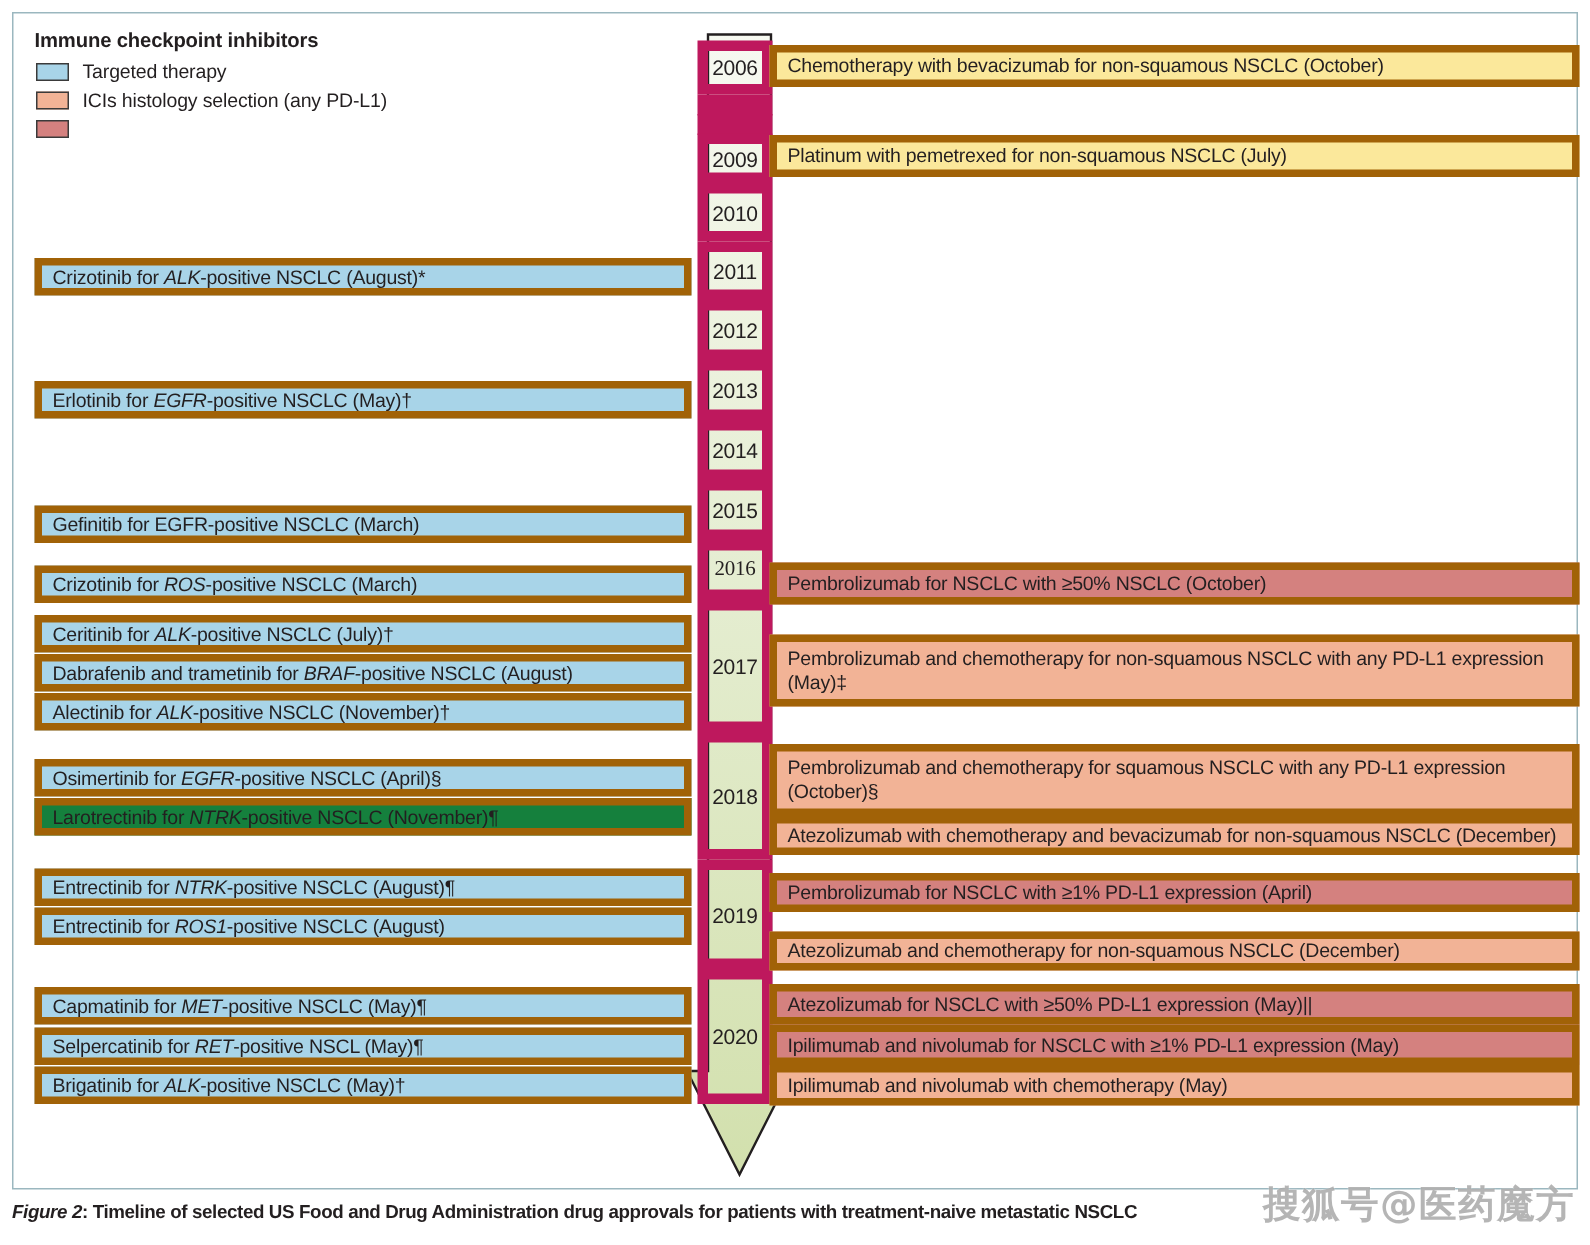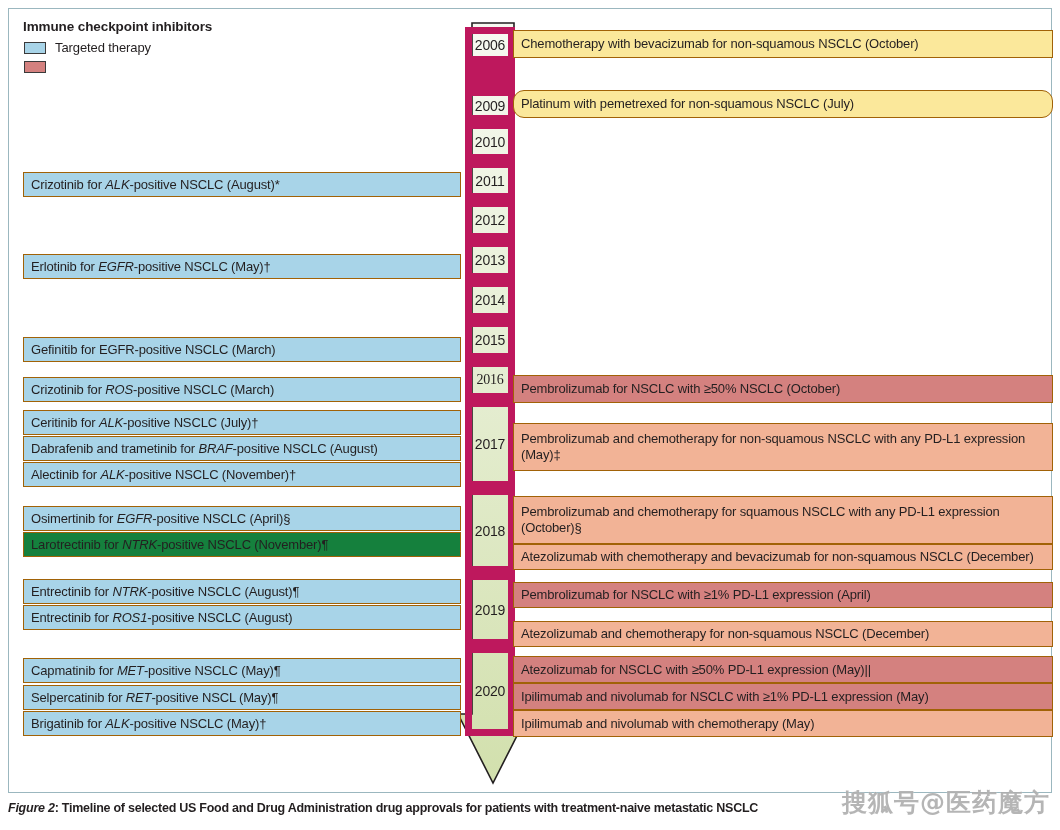--- a/index.html
+++ b/index.html
@@ -90,21 +90,21 @@
   .year-cell .year-label {
     font-size: 14px;
     color: #231f20;
     letter-spacing: -0.2px;
   }
 
   
   .event {
     position: absolute;
     box-sizing: border-box;
-    border: 1px solid #a16207;
+    border: 5px solid #a16207;
     z-index: 4;
     display: flex;
     align-items: center;
     padding: 0 7px;
     font-size: 13px;
     line-height: 16px;
     letter-spacing: -0.15px;
     color: #231f20;
   }
   .event.two-line { align-items: center; }
@@ -146,20 +146,24 @@
 <body>
 
 <div id="figure-frame">
 
   <div id="legend">
     <div class="legend-title">Immune checkpoint inhibitors</div>
     <div class="legend-rows">
         <div class="legend-row">
           <span class="swatch" style="background: rgb(168, 212, 232);"></span>
           <span class="legend-label">Targeted therapy</span>
+        </div>
+        <div class="legend-row">
+          <span class="swatch" style="background: rgb(242, 179, 150);"></span>
+          <span class="legend-label">ICIs histology selection (any PD-L1)</span>
         </div>
         <div class="legend-row">
           <span class="swatch" style="background: rgb(212, 129, 127);"></span>
         </div>
       </div>
   </div>
 
   <div id="timeline">
 
     <svg id="arrow" viewBox="0 0 72 765" preserveAspectRatio="none">
@@ -261,21 +265,21 @@
           <span class="txt">Selpercatinib for <i>RET</i>-positive NSCL (May)¶</span>
         </div>
         <div class="event left" style="top: 702px; height: 25px; background: rgb(168, 212, 232);">
           <span class="txt">Brigatinib for <i>ALK</i>-positive NSCLC (May)†</span>
         </div>
       </div>
     <div id="events-right">
         <div class="event right" style="top: 21px; height: 28px; background: rgb(251, 232, 155);">
           <span class="txt">Chemotherapy with bevacizumab for non-squamous NSCLC (October)</span>
         </div>
-        <div class="event right" style="top: 81px; height: 28px; background: rgb(251, 232, 155); border-radius: 11px;">
+        <div class="event right" style="top: 81px; height: 28px; background: rgb(251, 232, 155);">
           <span class="txt">Platinum with pemetrexed for non-squamous NSCLC (July)</span>
         </div>
         <div class="event right" style="top: 366px; height: 28px; background: rgb(212, 129, 127);">
           <span class="txt">Pembrolizumab for NSCLC with ≥50% NSCLC (October)</span>
         </div>
         <div class="event right two-line" style="top: 414px; height: 48px; background: rgb(242, 179, 150);">
           <span class="txt">Pembrolizumab and chemotherapy for non-squamous NSCLC with any PD-L1 expression (May)‡</span>
         </div>
         <div class="event right two-line" style="top: 487px; height: 48px; background: rgb(242, 179, 150);">
           <span class="txt">Pembrolizumab and chemotherapy for squamous NSCLC with any PD-L1 expression (October)§</span>

